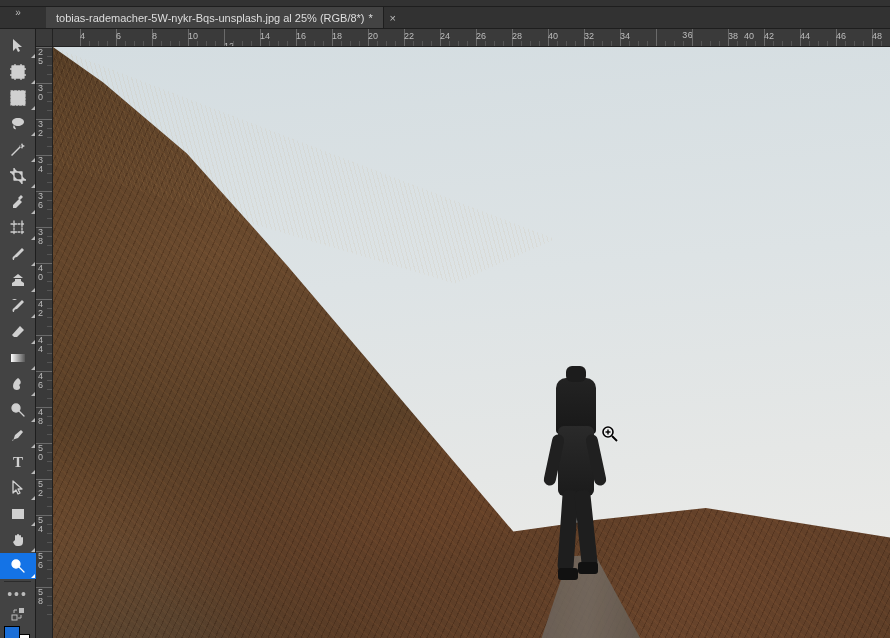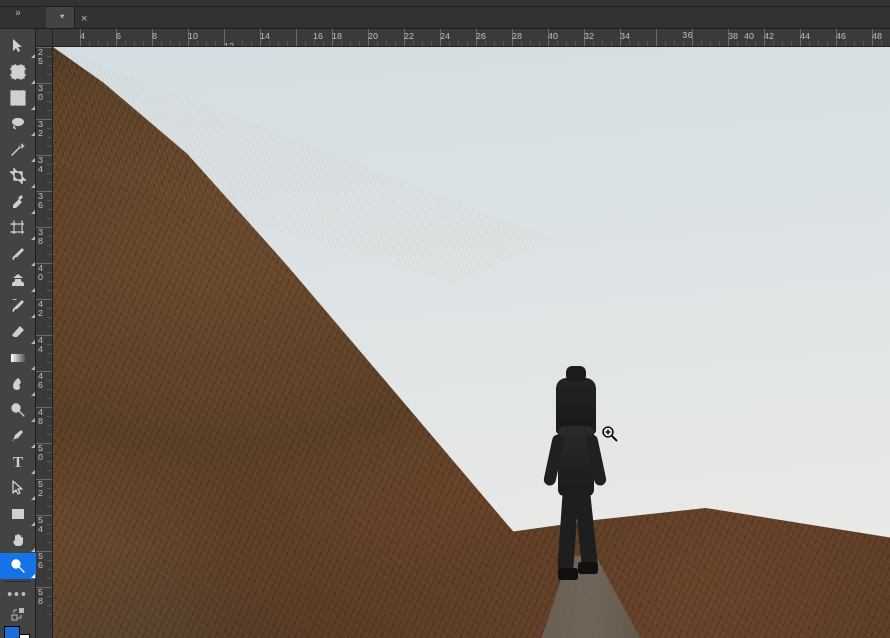--- a/index.html
+++ b/index.html
@@ -73,20 +73,21 @@
 
 </style>
 </head>
 <body>
 
 <div class="top-strip"></div>
 <div class="expand-btn">»</div>
 
 <div class="tabbar">
   <div class="tab">
+    <span>tobias-rademacher-5W-nykr-Bqs-unsplash.jpg al 25% (RGB/8*)</span>
     <span class="dirty">*</span>
   </div>
   <div class="tab-close">×</div>
 </div>
 
 <div class="toolbox" id="toolbox">
     <div class="tool">
       <svg viewBox="0 0 16 16">
         <path d="M3 1l0 12 3-3 2 4 2-1-2-4 4 0z" fill="currentColor" stroke="none" stroke-width="1.3" stroke-linecap="round" stroke-linejoin="round"></path>
       </svg>
@@ -258,21 +259,21 @@
       <div class="lbl" style="left: 173px; margin-top: 10px;">12</div>
       <div class="tick small" style="left: 180px;"></div>
       <div class="tick small" style="left: 189px;"></div>
       <div class="tick small" style="left: 198px;"></div>
       <div class="tick" style="left: 207px;"></div>
       <div class="lbl" style="left: 209px;">14</div>
       <div class="tick small" style="left: 216px;"></div>
       <div class="tick small" style="left: 225px;"></div>
       <div class="tick small" style="left: 234px;"></div>
       <div class="tick" style="left: 243px;"></div>
-      <div class="lbl" style="left: 262px;">16</div>
+      <div class="lbl" style="left: 245px;">16</div>
       <div class="tick small" style="left: 252px;"></div>
       <div class="tick small" style="left: 261px;"></div>
       <div class="tick small" style="left: 270px;"></div>
       <div class="tick" style="left: 279px;"></div>
       <div class="lbl" style="left: 281px;">18</div>
       <div class="tick small" style="left: 288px;"></div>
       <div class="tick small" style="left: 297px;"></div>
       <div class="tick small" style="left: 306px;"></div>
       <div class="tick" style="left: 315px;"></div>
       <div class="lbl" style="left: 317px;">20</div>

